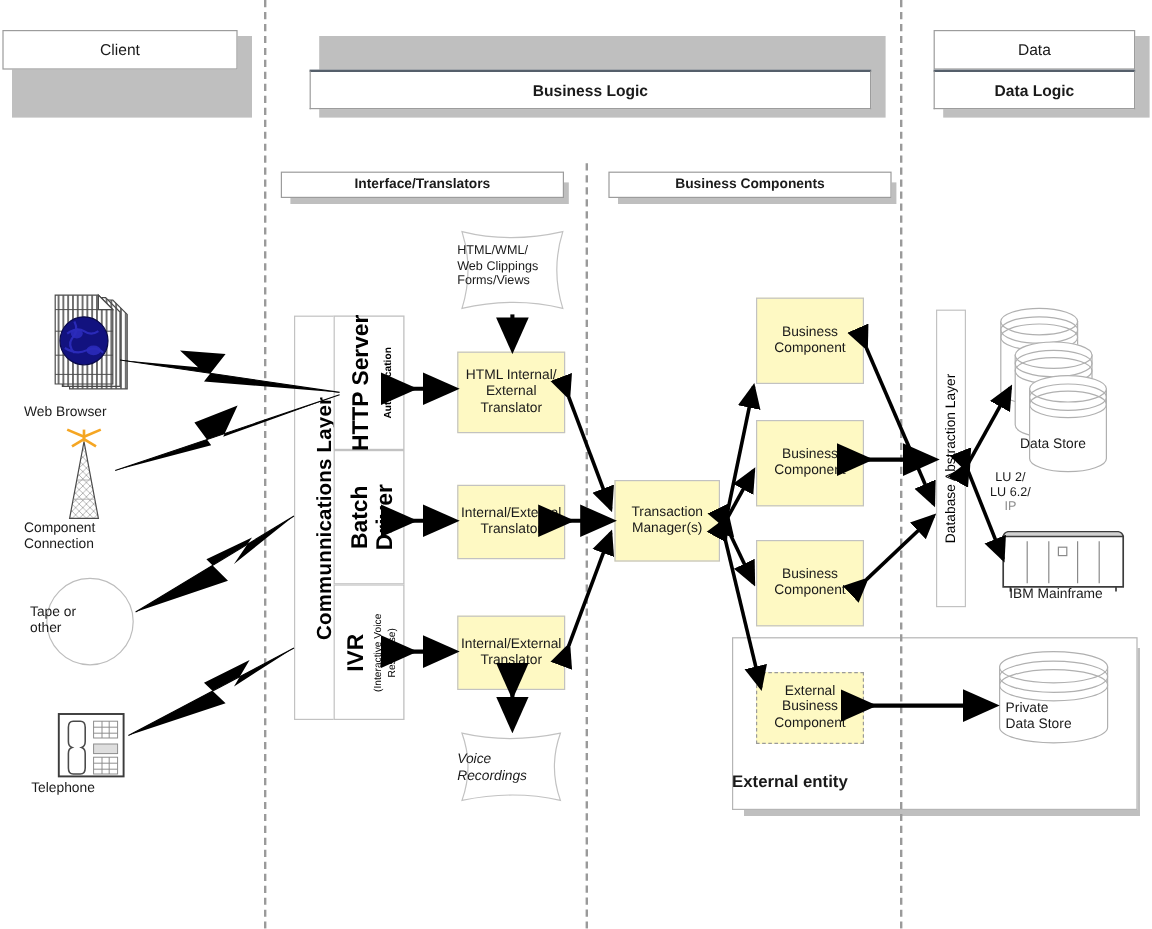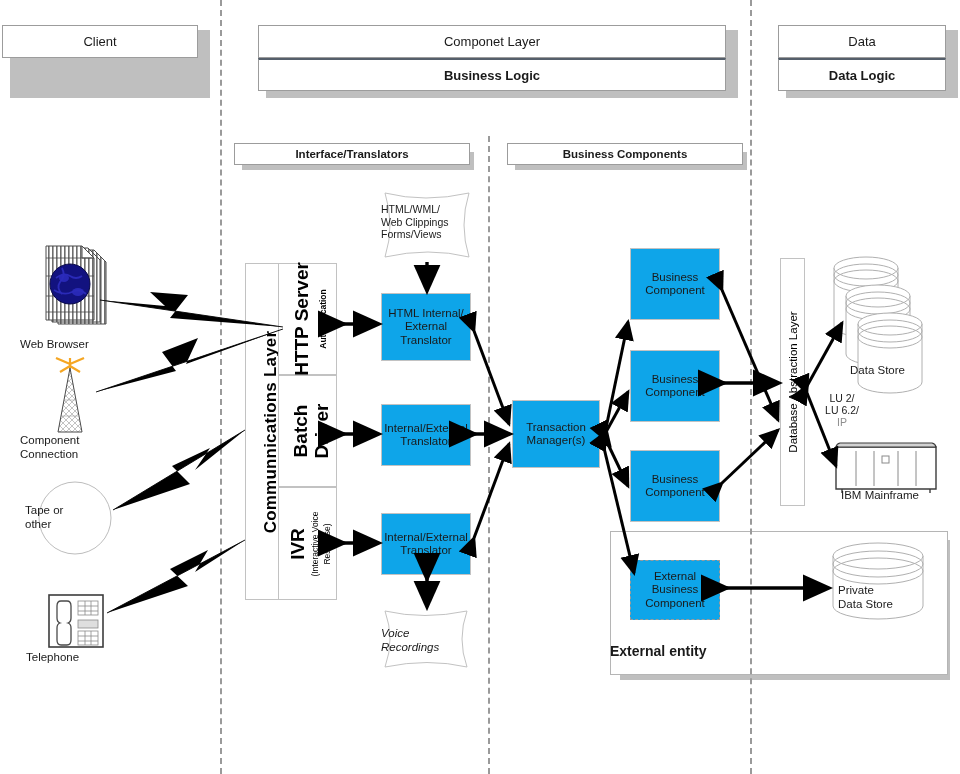--- a/index.html
+++ b/index.html
@@ -34,21 +34,21 @@
   }
   .banner.bold { font-weight: bold; }
   .banner.sep-top { border-top: 2px solid #555f6b; }
   .shadow {
     background: #bfbfbf;
     z-index: 2;
   }
 
   
   .pbox {
-    background: #0ea5e9;
+    background: #fef9c3;
     border: 1px solid #c2c2c2;
     display: flex;
     align-items: center;
     justify-content: center;
     text-align: center;
     font-size: 11.5px;
     line-height: 13.5px;
     color: #1a1a1a;
     z-index: 5;
   }
@@ -113,21 +113,20 @@
 <div id="canvas">
 
   <div class="abs vdash" style="left:220px; top:0; height:774px;"></div>
   <div class="abs vdash" style="left:750px; top:0; height:774px;"></div>
   <div class="abs vdash" style="left:488px; top:136px; height:638px;"></div>
 
   <div class="abs shadow" style="left:10px; top:30px; width:200px; height:68px;"></div>
   <div class="abs banner" style="left:2px; top:25px; width:196px; height:33px;">Client</div>
 
   <div class="abs shadow" style="left:266px; top:30px; width:472px; height:68px;"></div>
-  <div class="abs banner" style="left:258px; top:25px; width:468px; height:33px;">Componet Layer</div>
   <div class="abs banner bold sep-top" style="left:258px; top:58px; width:468px; height:33px;">Business Logic</div>
 
   <div class="abs shadow" style="left:786px; top:30px; width:172px; height:68px;"></div>
   <div class="abs banner" style="left:778px; top:25px; width:168px; height:33px;">Data</div>
   <div class="abs banner bold sep-top" style="left:778px; top:58px; width:168px; height:33px;">Data Logic</div>
 
   <div class="abs shadow" style="left:242px; top:152px; width:232px; height:18px;"></div>
   <div class="abs banner bold" style="left:234px; top:143px; width:236px; height:22px; font-size:11.5px;">Interface/Translators</div>
 
   <div class="abs shadow" style="left:515px; top:152px; width:232px; height:18px;"></div>

